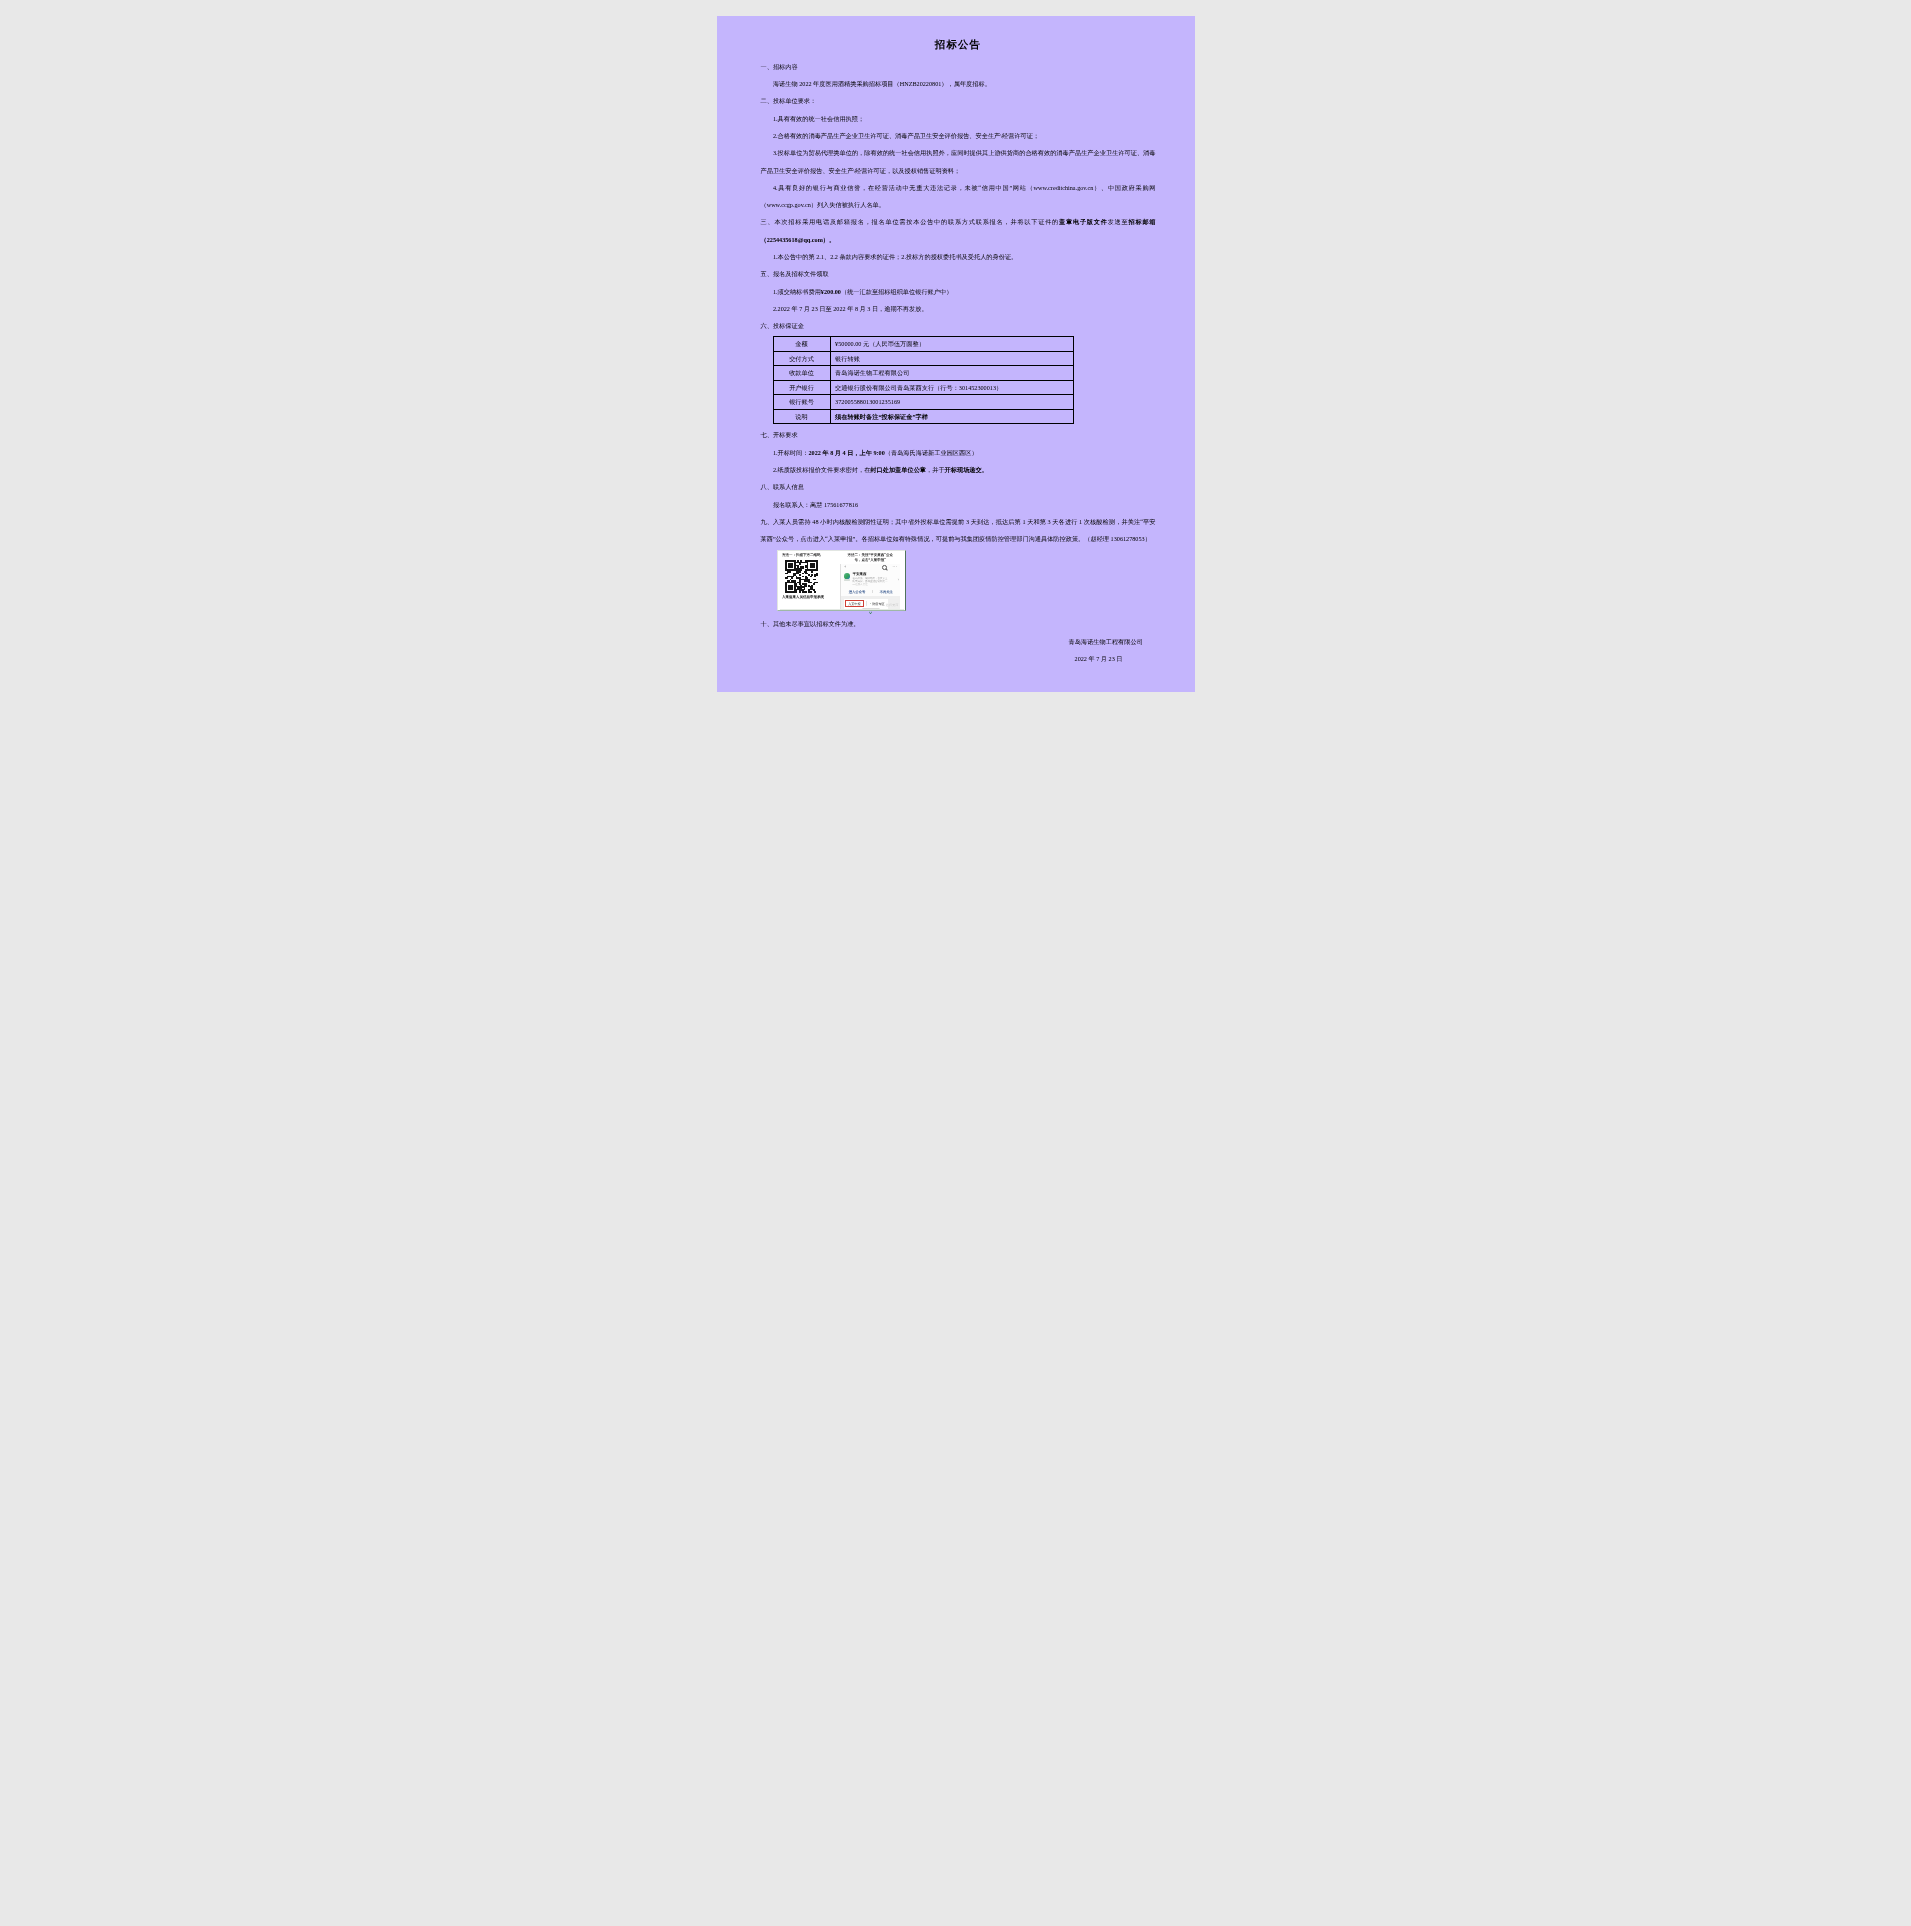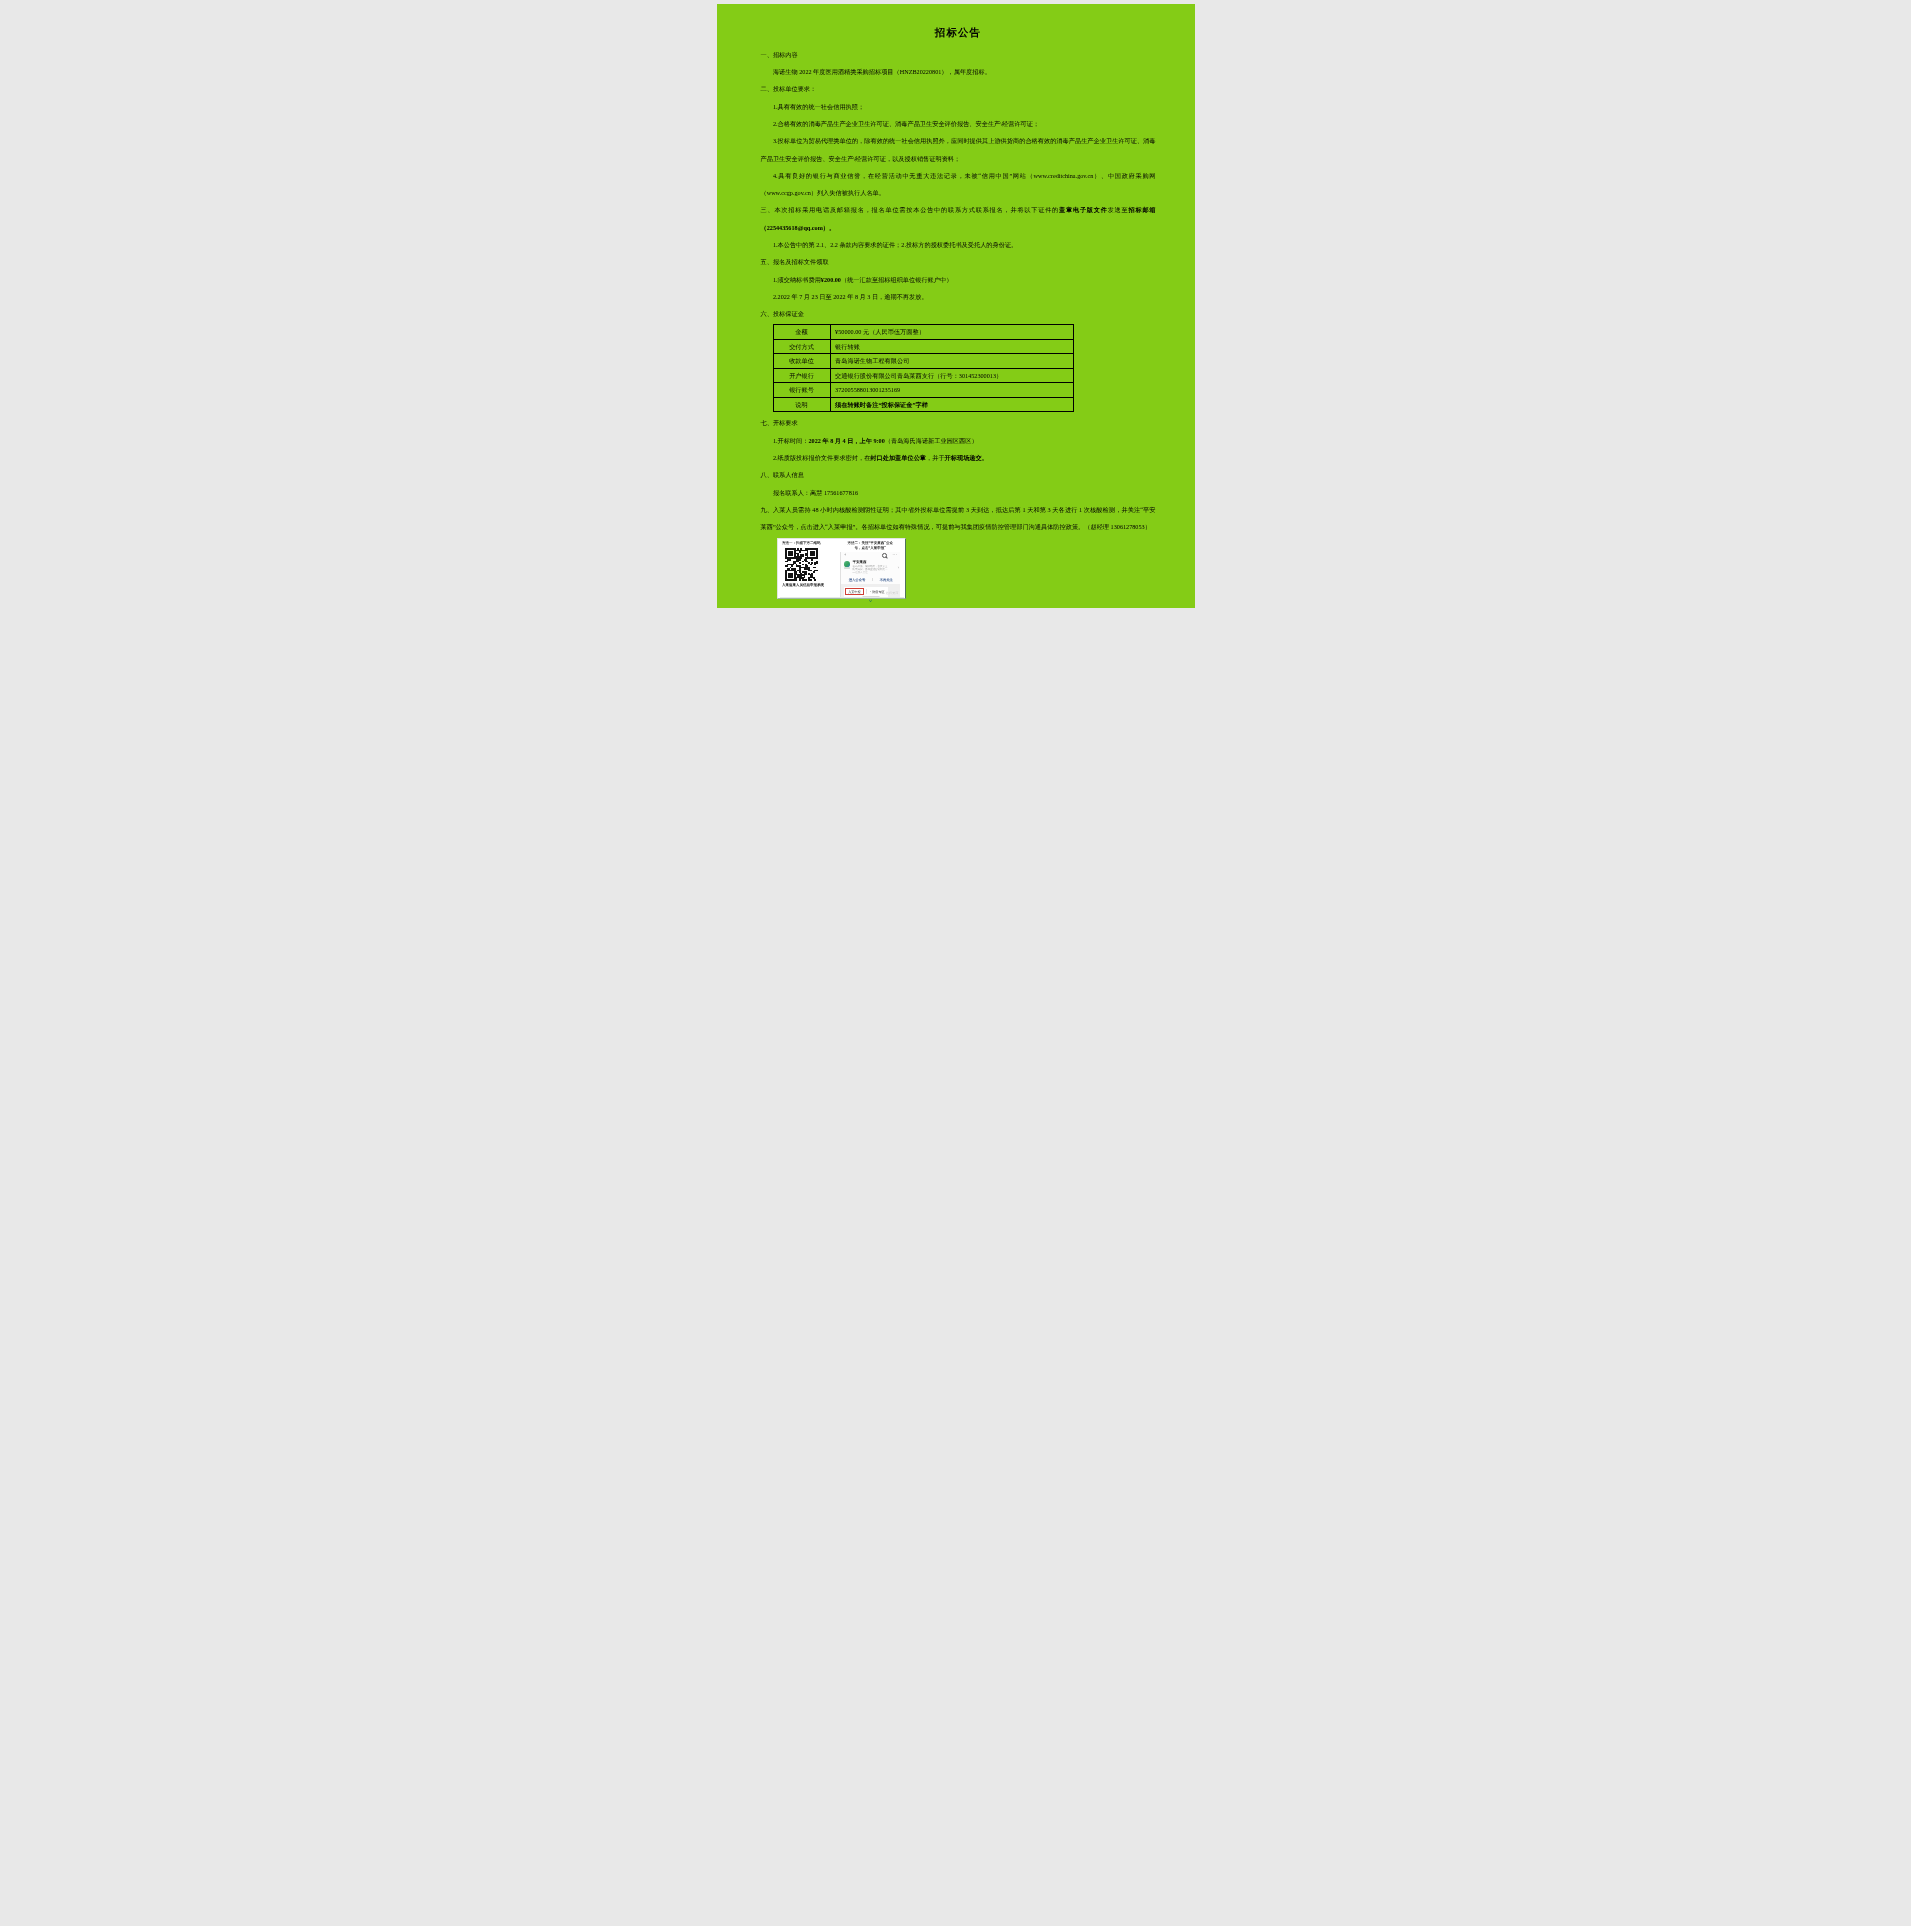--- a/index.html
+++ b/index.html
@@ -1,21 +1,21 @@
 <!DOCTYPE html>
 <html style="font-size:6.2px"><head>
 <meta charset="utf-8">
 <style>
   html,body{margin:0;padding:0;background:#e8e8e8;}
   .page{
     position:relative;
     width:478px;
-    height:604px;
-    margin:4px auto;
-    background:#84cc16;
+    height:676px;
+    margin:16px auto;
+    background:#c4b5fd;
     box-sizing:border-box;
     padding:21.6px 39px 0 44px;
     font-family:"Liberation Serif","DejaVu Serif",serif;
     font-size:6.2px;
     color:#000;
     overflow:hidden;
   }
   h1.doc-title{
     margin:0 0 6.2px 0;
     text-align:center;

